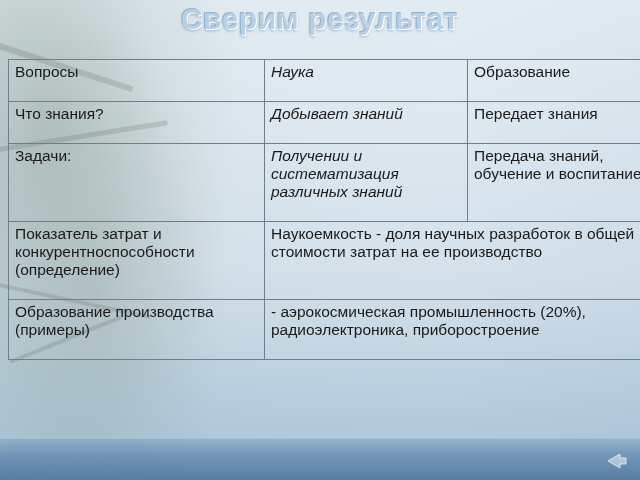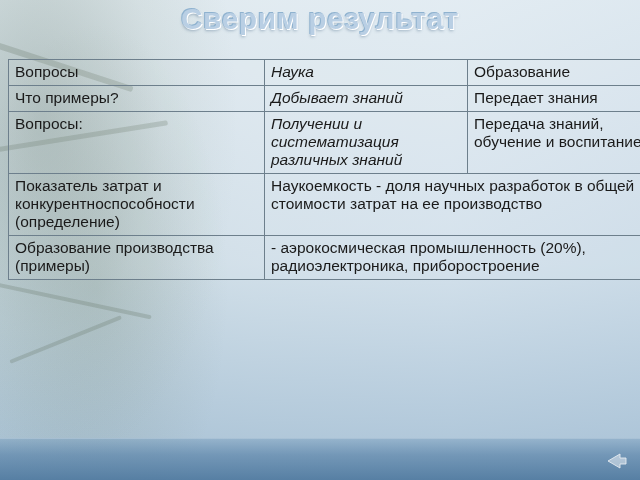--- a/index.html
+++ b/index.html
@@ -82,21 +82,21 @@
   }
   table.grid {
     border-collapse: collapse;
     width: 624px;
     background: transparent;
     table-layout: fixed;
   }
   table.grid td {
     border: 1px solid #6d7f8c;
     vertical-align: top;
-    padding: 3px 6px 4px 6px;
+    padding: 3px 6px 20px 6px;
     font-size: 15.5px;
     line-height: 1.16;
     color: #1a1a1a;
     background: rgba(255,255,255,0.06);
   }
   td.c0 { width: 243px; }
   td.c1 { width: 190px; font-style: italic; }
   td.c2 { width: 191px; }
   td.span2 { width: 381px; }
 
@@ -133,26 +133,26 @@
 
 <div class="table-wrap">
   <table class="grid">
     <tbody>
       <tr>
         <td class="c0">Вопросы</td>
         <td class="c1">Наука</td>
         <td class="c2">Образование</td>
       </tr>
       <tr>
-        <td class="c0">Что примеры?</td>
+        <td class="c0">Что знания?</td>
         <td class="c1"> Добывает знаний</td>
         <td class="c2"> Передает знания</td>
       </tr>
       <tr>
-        <td class="c0"> Вопросы:</td>
+        <td class="c0"> Задачи:</td>
         <td class="c1"> Получении и систематизация различных знаний</td>
         <td class="c2"> Передача знаний, обучение и воспитание</td>
       </tr>
       <tr>
         <td class="c0"> Показатель затрат и конкурентноспособности (определение)</td>
         <td class="span2" colspan="2"> Наукоемкость - доля научных разработок в общей стоимости затрат на ее производство</td>
       </tr>
       <tr>
         <td class="c0"> Образование производства (примеры)</td>
         <td class="span2" colspan="2"> - аэрокосмическая промышленность (20%), радиоэлектроника, приборостроение</td>

